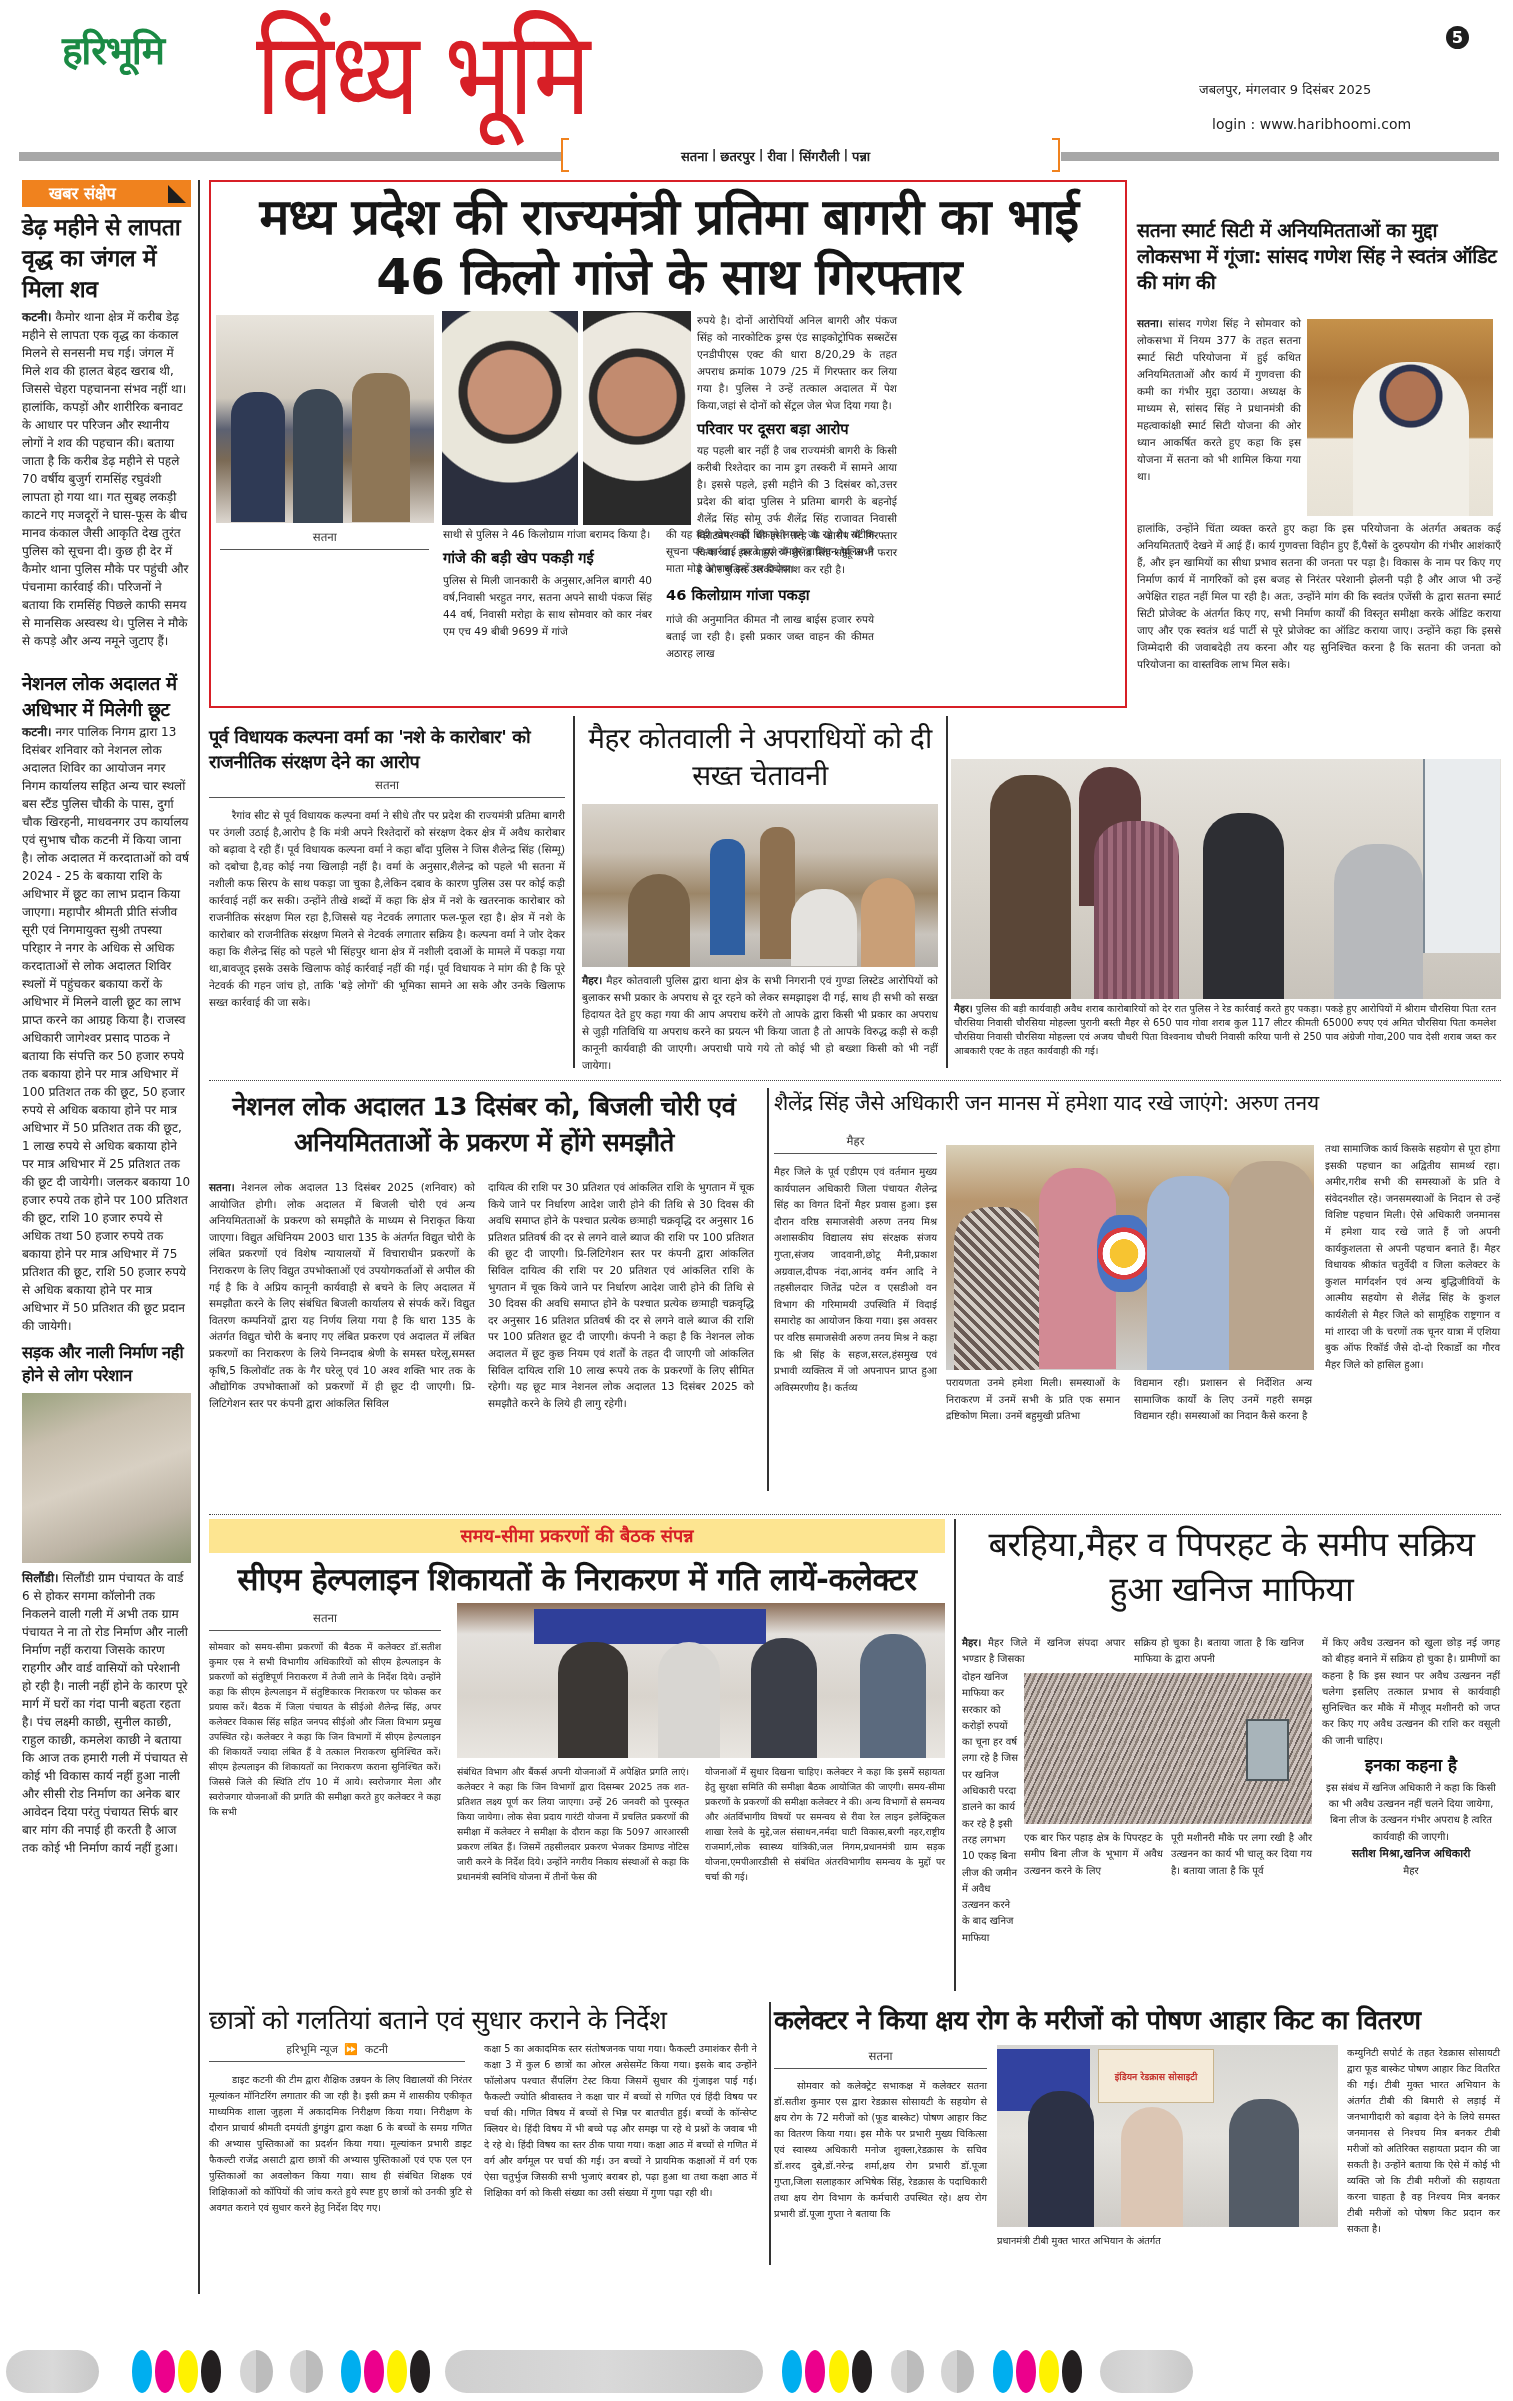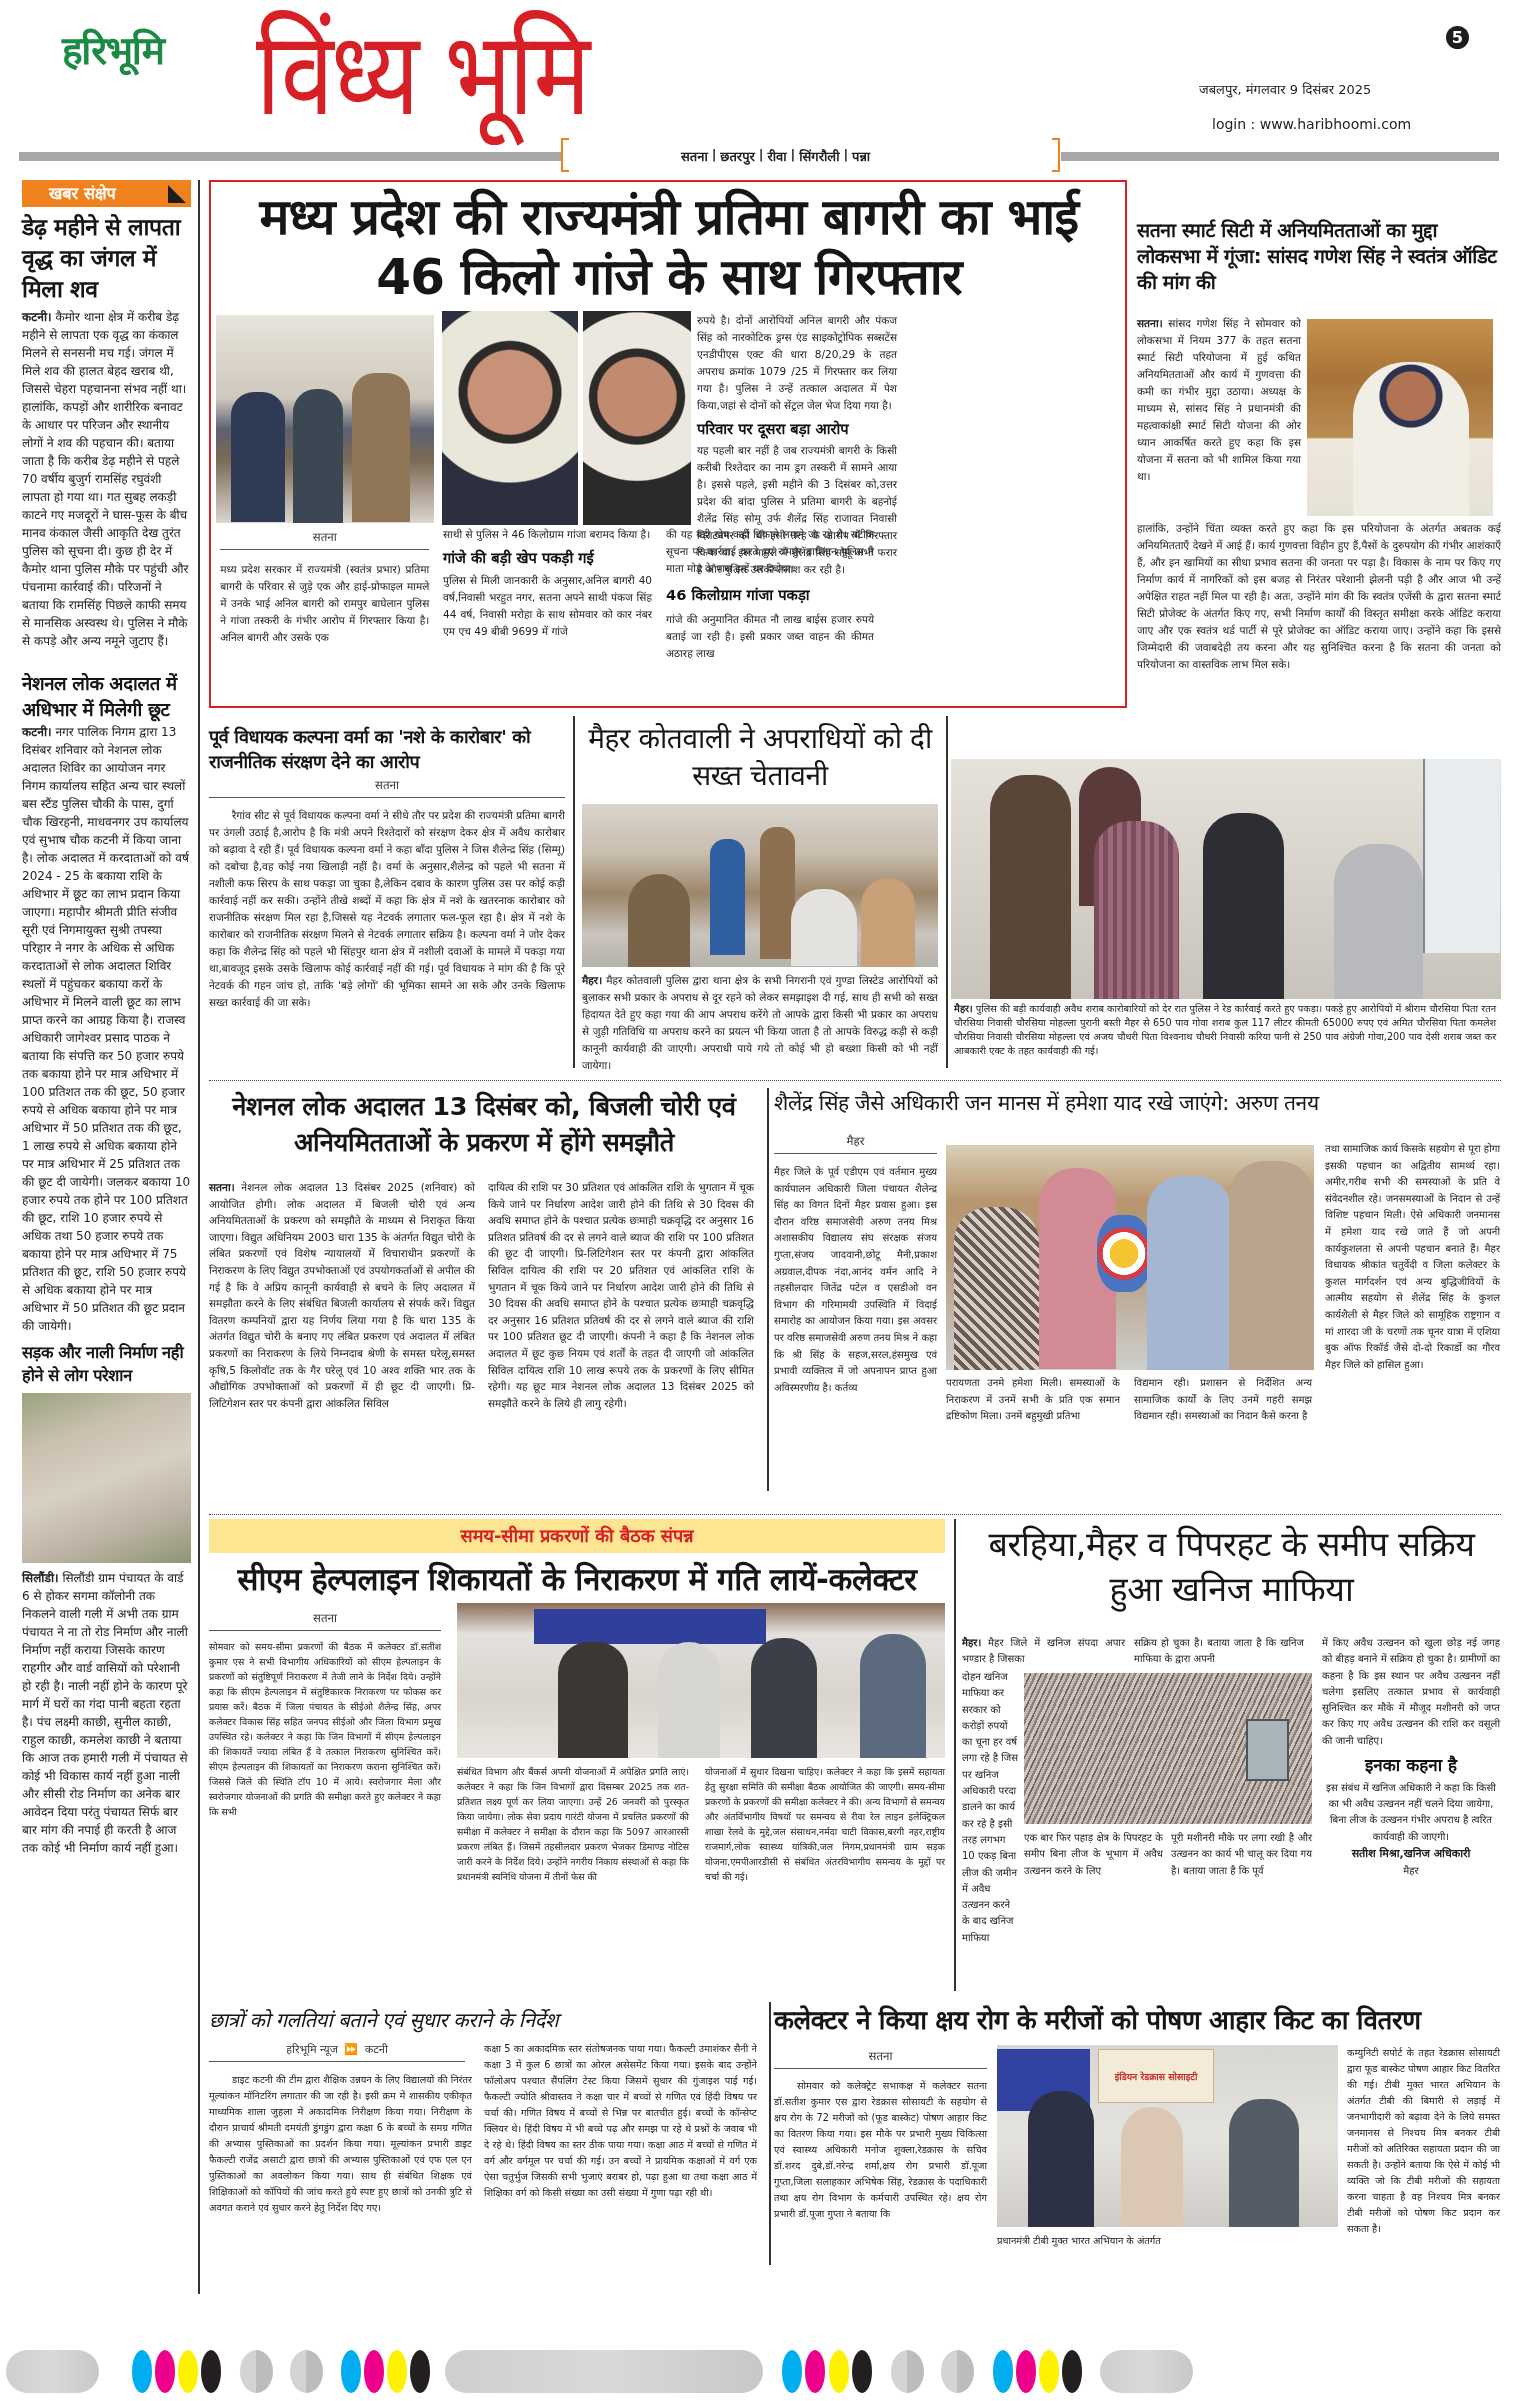--- a/index.html
+++ b/index.html
@@ -85,23 +85,20 @@
 
   <div class="body-text" style="position:absolute;left:486px;top:130px;width:200px;font-size:10.5px;line-height:17px;">
     <p>रुपये है। दोनों आरोपियों अनिल बागरी और पंकज सिंह को नारकोटिक ड्रग्स एंड साइकोट्रोपिक सब्सटेंस एनडीपीएस एक्ट की धारा 8/20,29 के तहत अपराध क्रमांक 1079 /25 में गिरफ्तार कर लिया गया है। पुलिस ने उन्हें तत्काल अदालत में पेश किया,जहां से दोनों को सेंट्रल जेल भेज दिया गया है।</p>
     <div class="sub-hl" style="font-size:14.7px;line-height:20px;margin:4.6px 0 3.1px;">परिवार पर दूसरा बड़ा आरोप</div>
     <p>यह पहली बार नहीं है जब राज्यमंत्री बागरी के किसी करीबी रिश्तेदार का नाम ड्रग तस्करी में सामने आया है। इससे पहले, इसी महीने की 3 दिसंबर को,उत्तर प्रदेश की बांदा पुलिस ने प्रतिमा बागरी के बहनोई शैलेंद्र सिंह सोमू उर्फ शैलेंद्र सिंह राजावत निवासी विराटनगर को भी इसी तरह के आरोप में गिरफ्तार किया था। इस मामले में शैलेंद्र सिंह सोमू अभी फरार है और पुलिस उसकी तलाश कर रही है।</p>
   </div>
 
   <div class="byline" style="left:9.3px;top:347px;width:209px;">
     <span>सतना</span>
   </div>
-  <div class="body-text" style="position:absolute;left:9.3px;top:379px;width:209px;font-size:10.5px;line-height:17px;">
-    <p>मध्य प्रदेश सरकार में राज्यमंत्री (स्वतंत्र प्रभार) प्रतिमा बागरी के परिवार से जुड़े एक और हाई-प्रोफाइल मामले में उनके भाई अनिल बागरी को रामपुर बाघेलान पुलिस ने गांजा तस्करी के गंभीर आरोप में गिरफ्तार किया है। अनिल बागरी और उसके एक</p>
-  </div>
   <div class="body-text" style="position:absolute;left:232px;top:344px;width:209px;font-size:10.5px;line-height:17px;">
     <p>साथी से पुलिस ने 46 किलोग्राम गांजा बरामद किया है।</p>
     <div class="sub-hl" style="font-size:14.7px;line-height:20px;margin:4.6px 0 4.6px;">गांजे की बड़ी खेप पकड़ी गई</div>
     <p>पुलिस से मिली जानकारी के अनुसार,अनिल बागरी 40 वर्ष,निवासी भरहुत नगर, सतना अपने साथी पंकज सिंह 44 वर्ष, निवासी मरोहा के साथ सोमवार को कार नंबर एम एच 49 बीबी 9699 में गांजे</p>
   </div>
   <div class="body-text" style="position:absolute;left:455px;top:344px;width:208px;font-size:10.5px;line-height:17px;">
     <p>की यह बड़ी खेप कहीं ठिकाने लगाने जा रहे थे। सटीक सूचना पर कार्रवाई करते हुए रामपुर बाघेलान पुलिस ने माता मोड़ के पास इन्हें धर दबोचा।</p>
     <div class="sub-hl" style="font-size:14.7px;line-height:20px;margin:7.7px 0 6.2px;">46 किलोग्राम गांजा पकड़ा</div>
     <p>गांजे की अनुमानित कीमत नौ लाख बाईस हजार रुपये बताई जा रही है। इसी प्रकार जब्त वाहन की कीमत अठारह लाख</p>
   </div>
@@ -255,21 +252,21 @@
   </div>
   <div class="body-text" style="position:absolute;left:62px;top:308px;width:139px;font-size:10px;line-height:16.3px;">
     <p>एक बार फिर पहाड़ क्षेत्र के पिपरहट के समीप बिना लीज के भूभाग में अवैध उत्खनन करने के लिए</p>
   </div>
   <div class="body-text" style="position:absolute;left:209px;top:308px;width:141px;font-size:10px;line-height:16.3px;">
     <p>पूरी मशीनरी मौके पर लगा रखी है और उत्खनन का कार्य भी चालू कर दिया गय है। बताया जाता है कि पूर्व</p>
   </div>
 </div>
 
 <div class="abs" style="left:209px;top:2002px;width:558px;height:294px;">
-  <div class="hl" style="font-size:20px;line-height:36px;font-weight:normal;white-space:nowrap;font-style:italic;">छात्रों को गलतियां बताने एवं सुधार कराने के निर्देश</div>
+  <div class="hl" style="font-size:26px;line-height:36px;font-weight:normal;white-space:nowrap;">छात्रों को गलतियां बताने एवं सुधार कराने के निर्देश</div>
   <div class="byline" style="left:0;top:39px;width:256px;font-size:11px;">
     <span>हरिभूमि न्यूज</span>
     <span style="color:#d71f26;margin:0 3.1px;">⏩</span>
     <span>कटनी</span>
   </div>
   <div class="body-text" style="position:absolute;left:0;top:70px;width:263px;font-size:9.7px;line-height:16px;text-indent:23px;">
     <p>डाइट कटनी की टीम द्वारा शैक्षिक उन्नयन के लिए विद्यालयों की निरंतर मूल्यांकन मॉनिटरिंग लगातार की जा रही है। इसी क्रम में शासकीय एकीकृत माध्यमिक शाला जुहला में अकादमिक निरीक्षण किया गया। निरीक्षण के दौरान प्राचार्य श्रीमती दमयंती डुंगडुंग द्वारा कक्षा 6 के बच्चों के समग्र गणित की अभ्यास पुस्तिकाओं का प्रदर्शन किया गया। मूल्यांकन प्रभारी डाइट फैकल्टी राजेंद्र असाटी द्वारा छात्रों की अभ्यास पुस्तिकाओं एवं एफ एल एन पुस्तिकाओं का अवलोकन किया गया। साथ ही संबंधित शिक्षक एवं शिक्षिकाओं को कॉपियों की जांच करते हुये स्पष्ट हुए छात्रों को उनकी त्रुटि से अवगत कराने एवं सुधार करने हेतु निर्देश दिए गए।</p>
   </div>
   <div class="body-text" style="position:absolute;left:275px;top:39px;width:273px;font-size:9.7px;line-height:16px;">
     <p>कक्षा 5 का अकादमिक स्तर संतोषजनक पाया गया। फैकल्टी उमाशंकर सैनी ने कक्षा 3 में कुल 6 छात्रों का ओरल असेसमेंट किया गया। इसके बाद उन्होंने फॉलोअप पश्चात सैंपलिंग टेस्ट किया जिसमें सुधार की गुंजाइश पाई गई। फैकल्टी ज्योति श्रीवास्तव ने कक्षा चार में बच्चों से गणित एवं हिंदी विषय पर चर्चा की। गणित विषय में बच्चों से भिन्न पर बातचीत हुई। बच्चों के कॉन्सेप्ट क्लियर थे। हिंदी विषय में भी बच्चे पढ़ और समझ पा रहे थे प्रश्नों के जवाब भी दे रहे थे। हिंदी विषय का स्तर ठीक पाया गया। कक्षा आठ में बच्चों से गणित में वर्ग और वर्गमूल पर चर्चा की गई। उन बच्चों ने प्रायमिक कक्षाओं में वर्ग एक ऐसा चतुर्भुज जिसकी सभी भुजाएं बराबर हो, पढ़ा हुआ था तथा कक्षा आठ में शिक्षिका वर्ग को किसी संख्या का उसी संख्या में गुणा पढ़ा रही थी।</p>

